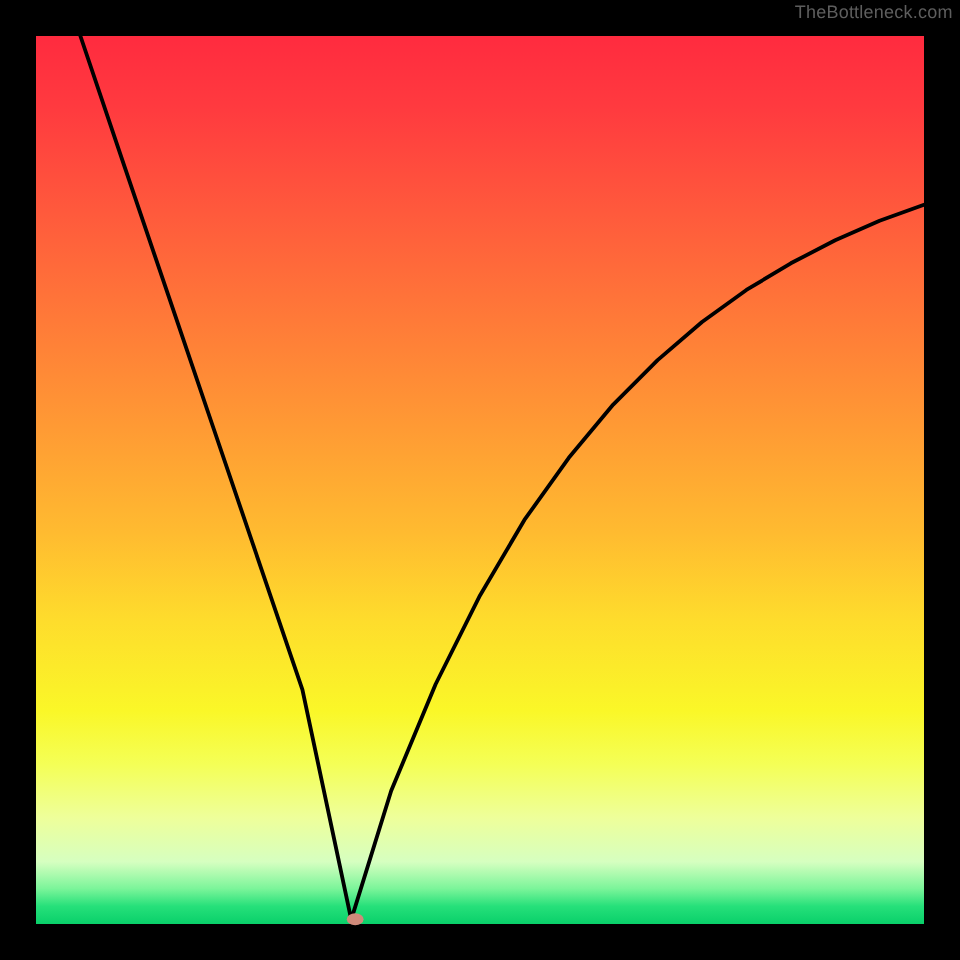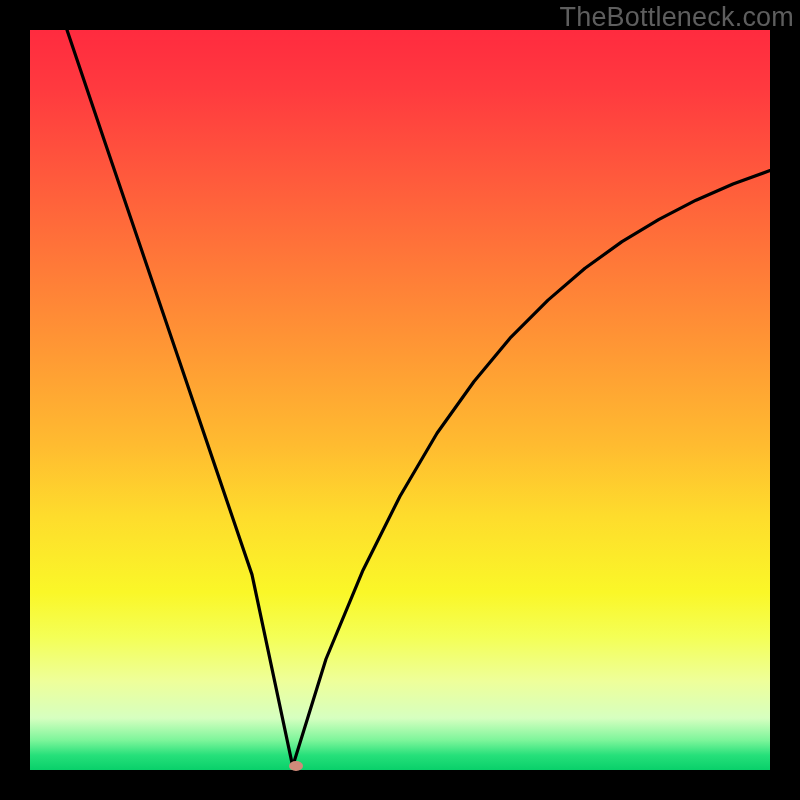--- a/index.html
+++ b/index.html
@@ -8,21 +8,21 @@
     position: relative;
     width: 800px;
     height: 800px;
     background: #000;
   }
   .watermark {
     position: absolute;
     top: 2px;
     right: 6px;
     font-family: Arial, Helvetica, sans-serif;
-    font-size: 27px;
+    font-size: 15px;
     font-weight: 400;
     color: #5e5e5e;
     letter-spacing: 0.2px;
     z-index: 5;
   }
   .plot {
     position: absolute;
     left: 30px;
     top: 30px;
     width: 740px;

